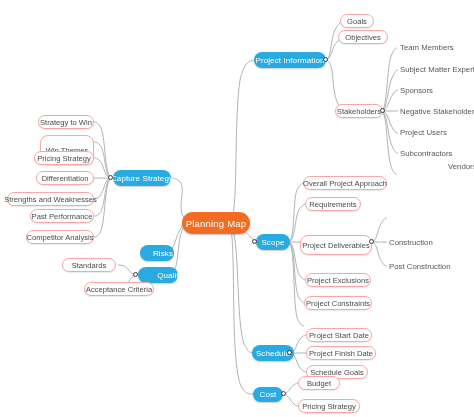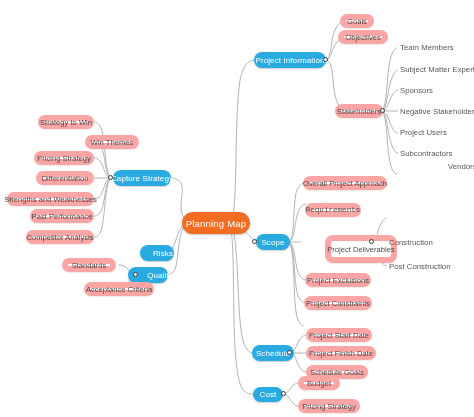--- a/index.html
+++ b/index.html
@@ -15,21 +15,21 @@
   .root{background:#F26C21;color:#ffffff;border-radius:11px;
         font-size:9.5px;letter-spacing:.2px;
         box-shadow:0 1px 2px rgba(0,0,0,.25);}
 
   
   .l1{background:#29ABE2;color:#ffffff;border-radius:9px;
       font-size:8px;letter-spacing:.1px;
       box-shadow:0 1px 1.5px rgba(0,0,0,.2);}
 
   
-  .l2{background:#ffffff;color:#4a4a4a;border:6px solid #fca5a5;
+  .l2{background:#ffffff;color:#4a4a4a;border:1px solid #fca5a5;
       border-radius:8px;font-size:7.6px;
       box-shadow:0 1px 1px rgba(0,0,0,.08);}
 
   
   .leaf{color:#58585b;font-size:7.8px;background:transparent;
         justify-content:flex-start;}
 
   
   .dot{position:absolute;width:5px;height:5px;border-radius:50%;
        background:#ffffff;border:1.4px solid #3a3a3a;box-sizing:border-box;}
@@ -114,41 +114,41 @@
   <div class="node leaf" style="left:400px;top:84px;width:60px;height:13px;">Sponsors</div>
   <div class="node leaf" style="left:400px;top:105px;width:74px;height:13px;">Negative Stakeholders</div>
   <div class="node leaf" style="left:400px;top:126px;width:64px;height:13px;">Project Users</div>
   <div class="node leaf" style="left:400px;top:147px;width:66px;height:13px;">Subcontractors</div>
   <div class="node leaf" style="left:400px;top:160px;width:54px;height:13px;margin-left:48px;">Vendors</div>
 
   <div class="node l1" style="left:113px;top:170px;width:58px;height:16px;">Capture Strategy</div>
   <div class="dot" style="left:108px;top:175px;"></div>
 
   <div class="node l2" style="left:38px;top:115px;width:56px;height:14px;">Strategy to Win</div>
-  <div class="node l2" style="left:40px;top:135px;width:54px;height:14px;margin-left:45px;">Win Themes</div>
+  <div class="node l2" style="left:40px;top:135px;width:54px;height:30px;">Win Themes</div>
   <div class="node l2" style="left:34px;top:151px;width:60px;height:14px;">Pricing Strategy</div>
   <div class="node l2" style="left:36px;top:171px;width:58px;height:14px;">Differentiation</div>
   <div class="node l2" style="left:7px;top:192px;width:87px;height:14px;">Strengths and Weaknesses</div>
   <div class="node l2" style="left:30px;top:209px;width:64px;height:14px;">Past Performance</div>
   <div class="node l2" style="left:26px;top:230px;width:68px;height:14px;">Competitor Analysis</div>
 
   <div class="node l1" style="left:140px;top:245px;width:34px;height:16px;padding-left:12px;">Risks</div>
 
-  <div class="node l1" style="left:128px;top:267px;width:40px;height:16px;padding-left:24px;">Quality</div>
+  <div class="node l1" style="left:138px;top:267px;width:40px;height:16px;padding-left:24px;">Quality</div>
   <div class="dot" style="left:133px;top:272px;"></div>
 
   <div class="node l2" style="left:62px;top:258px;width:54px;height:14px;">Standards</div>
   <div class="node l2" style="left:48px;top:282px;width:70px;height:14px;margin-left:36px;">Acceptance Criteria</div>
 
   <div class="node l1" style="left:256px;top:234px;width:34px;height:16px;">Scope</div>
   <div class="dot" style="left:252px;top:239px;"></div>
 
   <div class="node l2" style="left:303px;top:176px;width:84px;height:14px;">Overall Project Approach</div>
-  <div class="node l2" style="left:305px;top:203px;width:56px;height:14px;font-family:Liberation Mono, monospace;">Requirements</div>
-  <div class="node l2" style="left:300px;top:235px;width:72px;height:28px;margin-left:25px;">Project Deliverables</div>
+  <div class="node l2" style="left:305px;top:197px;width:56px;height:14px;">Requirements</div>
+  <div class="node l2" style="left:300px;top:235px;width:72px;height:20px;">Project Deliverables</div>
   <div class="dot" style="left:369px;top:239px;"></div>
   <div class="node l2" style="left:305px;top:273px;width:66px;height:14px;">Project Exclusions</div>
   <div class="node l2" style="left:304px;top:296px;width:68px;height:14px;">Project Constraints</div>
 
   <div class="node leaf" style="left:389px;top:236px;width:60px;height:13px;">Construction</div>
   <div class="node leaf" style="left:389px;top:260px;width:72px;height:13px;">Post Construction</div>
 
   <div class="node l1" style="left:252px;top:345px;width:42px;height:16px;">Schedule</div>
   <div class="dot" style="left:287px;top:350px;"></div>
 

